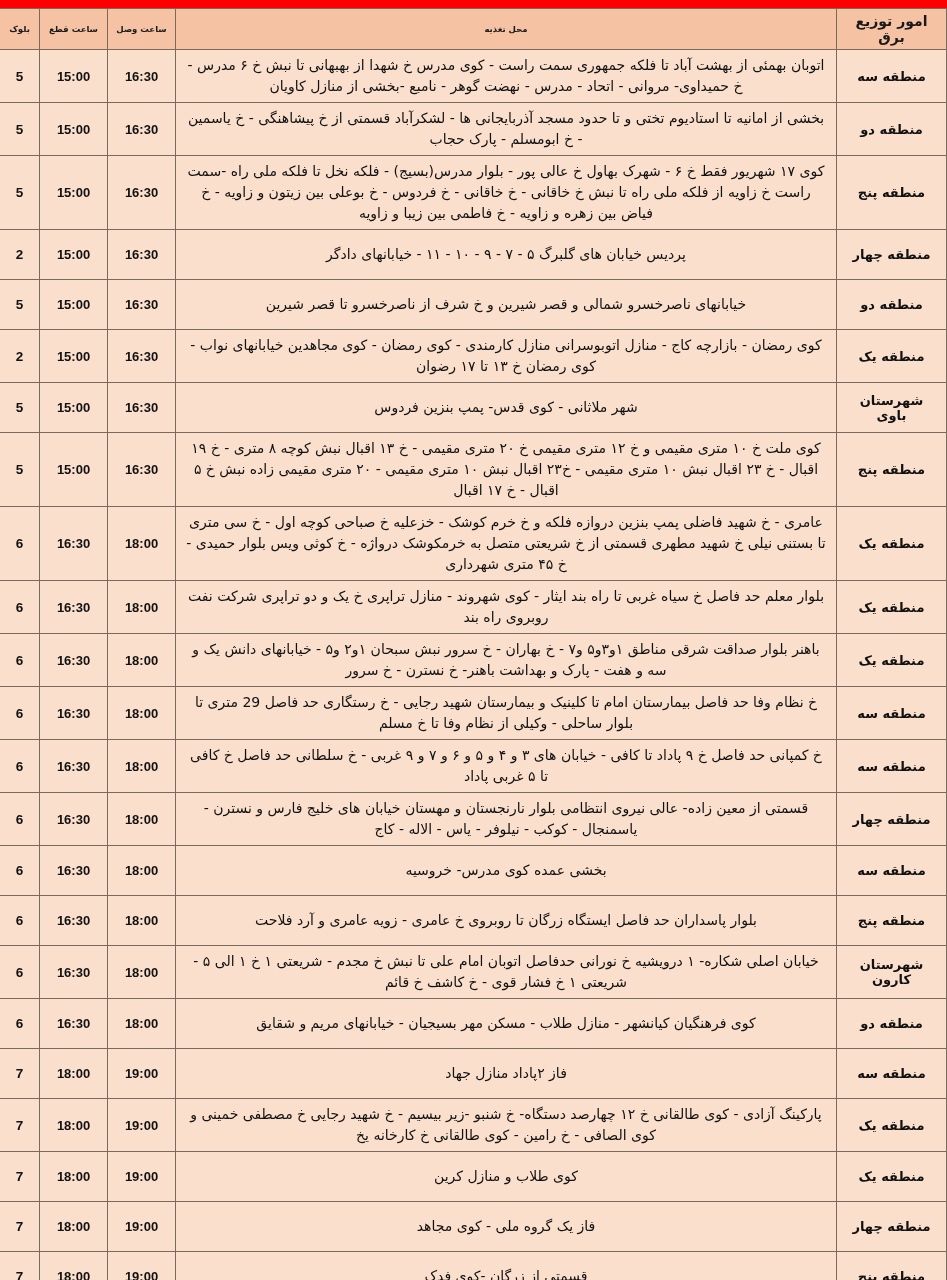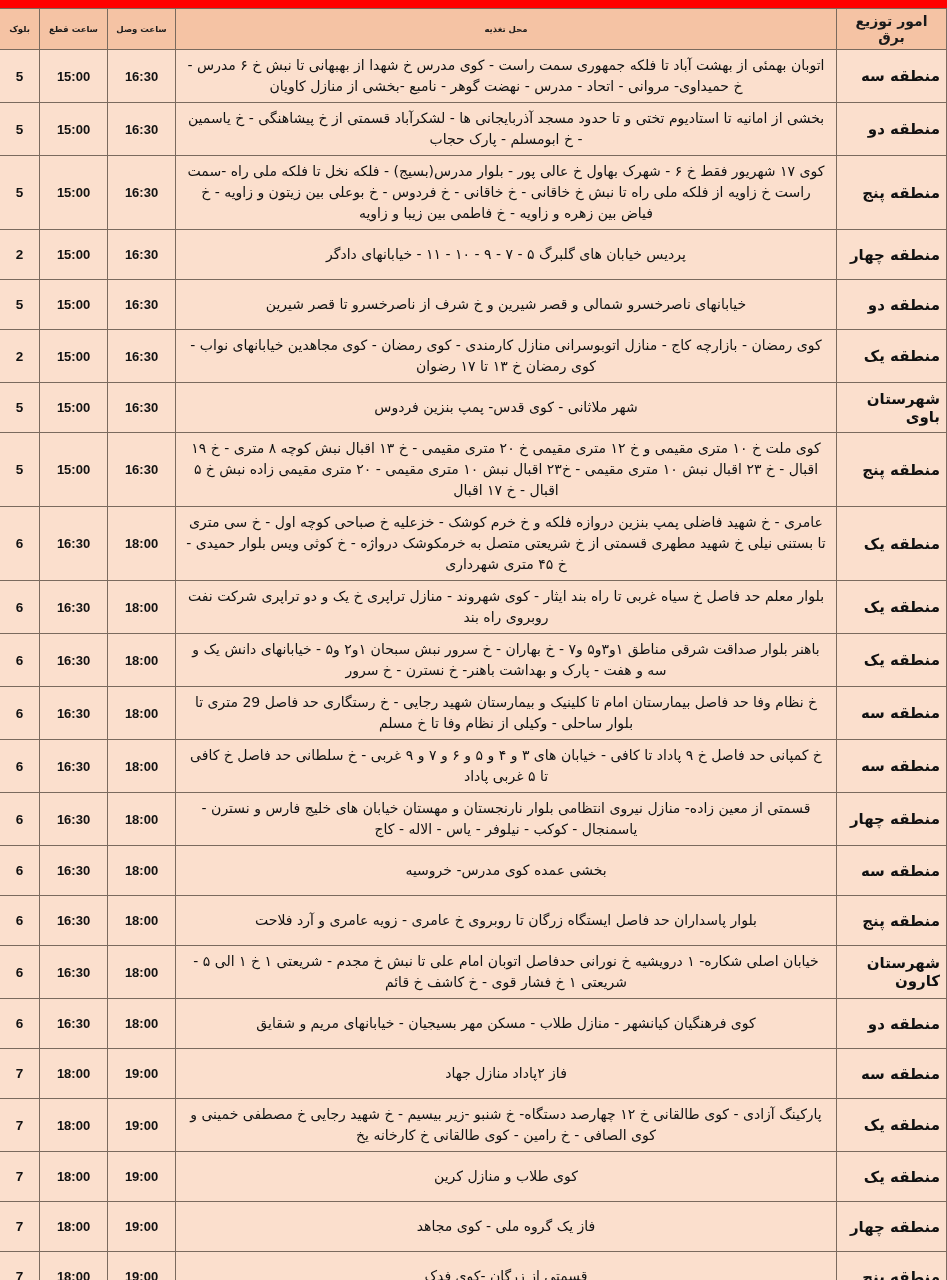--- a/index.html
+++ b/index.html
@@ -115,22 +115,22 @@
     font-size: 13.5px;
   }
   tbody td.cell-area {
     text-align: center;
     font-size: 14px;
     line-height: 1.5;
     color: #111111;
     padding: 5px 10px;
   }
   tbody td.cell-region {
-    text-align: right;
-    font-size: 15px;
+    text-align: center;
+    font-size: 13px;
     font-weight: bold;
     color: #111111;
   }
 
   
   .bottom-pad {
     height: 12px;
     background: #ffffff;
   }
 </style>
@@ -247,21 +247,21 @@
         </tr>
         <tr>
           <td class="cell-region">منطقه سه</td>
           <td class="cell-area">خ کمپانی حد فاصل خ ۹ پاداد تا کافی - خیابان های ۳ و ۴ و ۵ و ۶ و ۷ و ۹ غربی - خ سلطانی حد فاصل خ کافی تا ۵ غربی پاداد</td>
           <td class="cell-on">18:00</td>
           <td class="cell-off">16:30</td>
           <td class="cell-block">6</td>
         </tr>
         <tr>
           <td class="cell-region">منطقه چهار</td>
-          <td class="cell-area">قسمتی از معین زاده- منازل نیروی انتظامی بلوار نارنجستان و مهستان خیابان های خلیج فارس و نسترن - یاسمنجال - کوکب - نیلوفر - یاس - الاله - کاج</td>
+          <td class="cell-area">قسمتی از معین زاده- عالی نیروی انتظامی بلوار نارنجستان و مهستان خیابان های خلیج فارس و نسترن - یاسمنجال - کوکب - نیلوفر - یاس - الاله - کاج</td>
           <td class="cell-on">18:00</td>
           <td class="cell-off">16:30</td>
           <td class="cell-block">6</td>
         </tr>
         <tr>
           <td class="cell-region">منطقه سه</td>
           <td class="cell-area">بخشی عمده کوی مدرس- خروسیه</td>
           <td class="cell-on">18:00</td>
           <td class="cell-off">16:30</td>
           <td class="cell-block">6</td>

